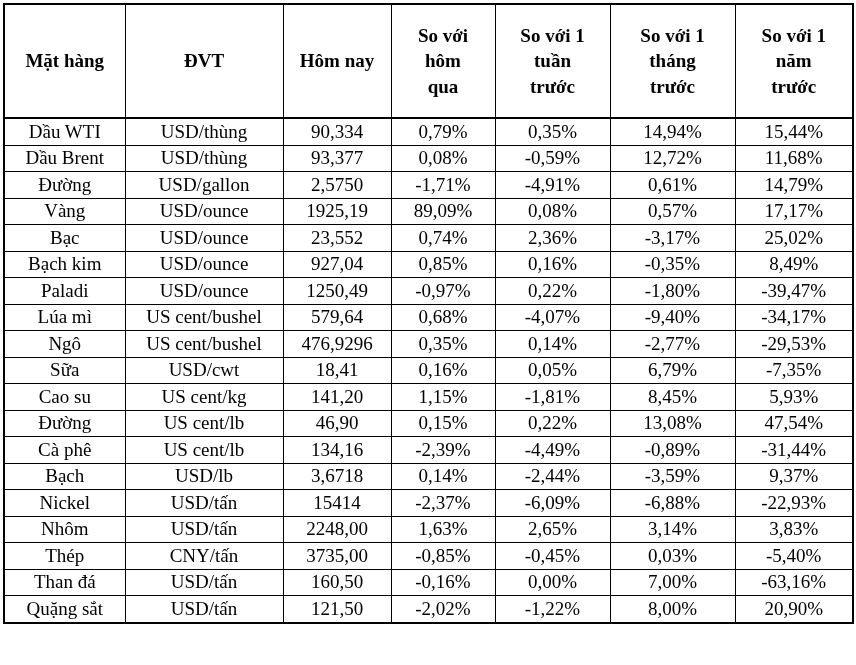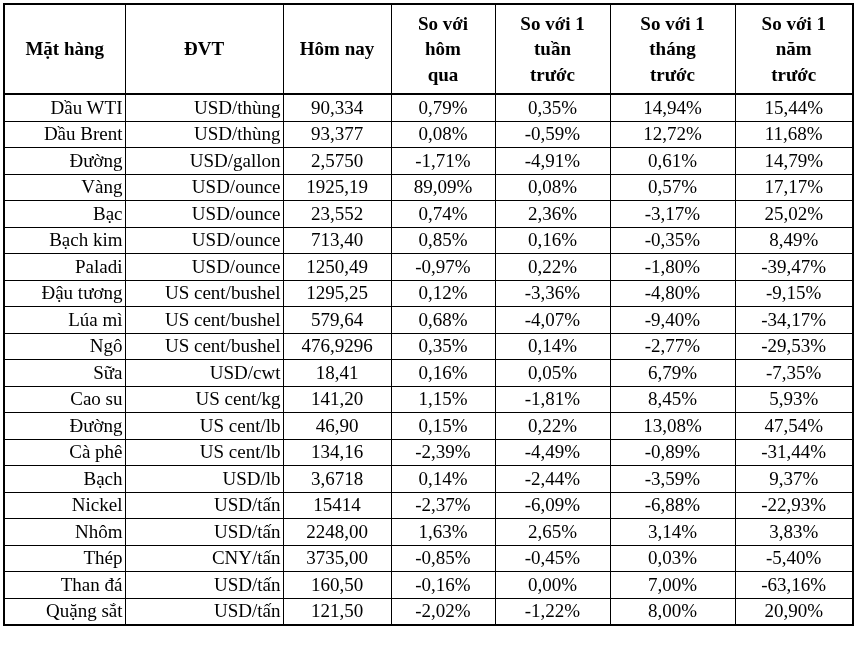--- a/index.html
+++ b/index.html
@@ -27,30 +27,30 @@
     vertical-align: middle;
   }
   thead th {
     font-weight: bold;
     font-size: 19px;
     text-align: center;
     white-space: pre-line;
     line-height: 1.32;
     height: 76px;
     border-bottom: 2px solid #000000;
-    padding: 6px 2px;
+    padding: 18px 2px;
   }
   tbody td {
     font-size: 19px;
     height: 25.5px;
     padding: 0 2px;
     text-align: center;
   }
   tbody td.col-0, tbody td.col-1 {
-    text-align: right;
+    text-align: center;
   }
 </style>
 </head>
 <body>
 
 <div class="table-wrap">
   <table id="price-table">
     <colgroup id="colgroup">
         <col style="width: 121px;">
         <col style="width: 158px;">
@@ -121,43 +121,34 @@
           <td class="col-1">USD/ounce</td>
           <td class="col-2">23,552</td>
           <td class="col-3">0,74%</td>
           <td class="col-4">2,36%</td>
           <td class="col-5">-3,17%</td>
           <td class="col-6">25,02%</td>
         </tr>
         <tr>
           <td class="col-0">Bạch kim</td>
           <td class="col-1">USD/ounce</td>
-          <td class="col-2">713,40</td>
+          <td class="col-2">927,04</td>
           <td class="col-3">0,85%</td>
           <td class="col-4">0,16%</td>
           <td class="col-5">-0,35%</td>
           <td class="col-6">8,49%</td>
         </tr>
         <tr>
           <td class="col-0">Paladi</td>
           <td class="col-1">USD/ounce</td>
           <td class="col-2">1250,49</td>
           <td class="col-3">-0,97%</td>
           <td class="col-4">0,22%</td>
           <td class="col-5">-1,80%</td>
           <td class="col-6">-39,47%</td>
-        </tr>
-        <tr>
-          <td class="col-0">Đậu tương</td>
-          <td class="col-1">US cent/bushel</td>
-          <td class="col-2">1295,25</td>
-          <td class="col-3">0,12%</td>
-          <td class="col-4">-3,36%</td>
-          <td class="col-5">-4,80%</td>
-          <td class="col-6">-9,15%</td>
         </tr>
         <tr>
           <td class="col-0">Lúa mì</td>
           <td class="col-1">US cent/bushel</td>
           <td class="col-2">579,64</td>
           <td class="col-3">0,68%</td>
           <td class="col-4">-4,07%</td>
           <td class="col-5">-9,40%</td>
           <td class="col-6">-34,17%</td>
         </tr>

